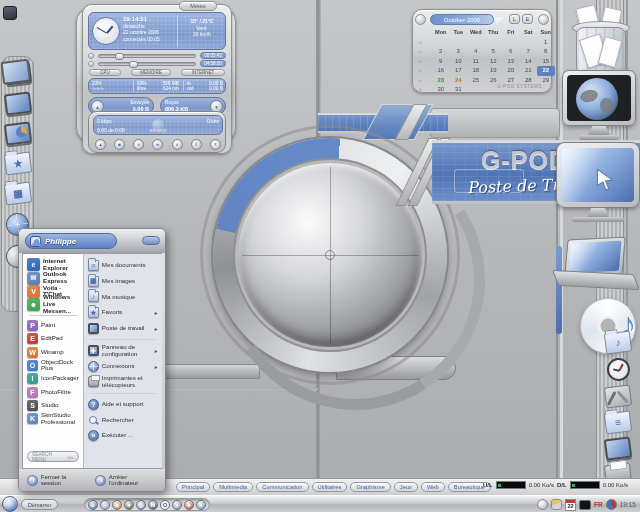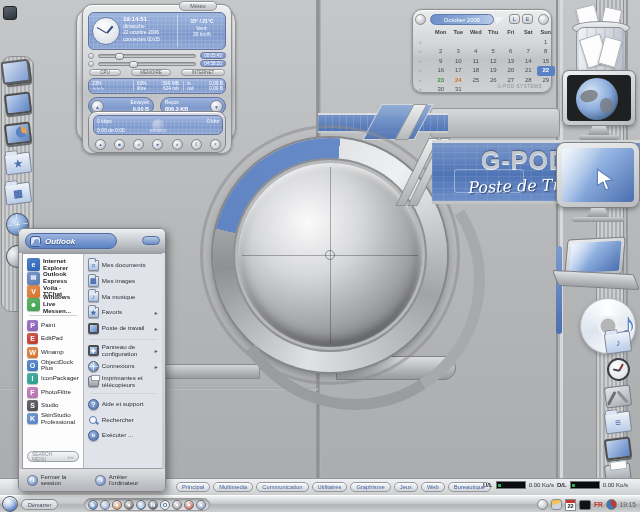--- a/index.html
+++ b/index.html
@@ -545,21 +545,21 @@
       <span class="tico-lang">FR</span>
       <span class="tico-av"></span>
       <span class="tb-time">19:15</span>
     </div>
   </div>
 
   <div class="abs" id="startmenu">
     <div id="sm-head">
       <div id="sm-nameband">
         <span class="avatar"></span>
-        <span id="sm-user">Outlook</span>
+        <span id="sm-user">Philippe</span>
       </div>
       <div id="sm-hpill"></div>
     </div>
     <div id="sm-body">
       <div id="menu-left">
           <div class="mrow mbold">
             <span class="mi" style="background: linear-gradient(160deg, rgba(43, 100, 184, 0.816), rgb(43, 100, 184));">e</span>
             <span class="mlabel">Internet Explorer</span>
           </div>
           <div class="mrow mbold">

